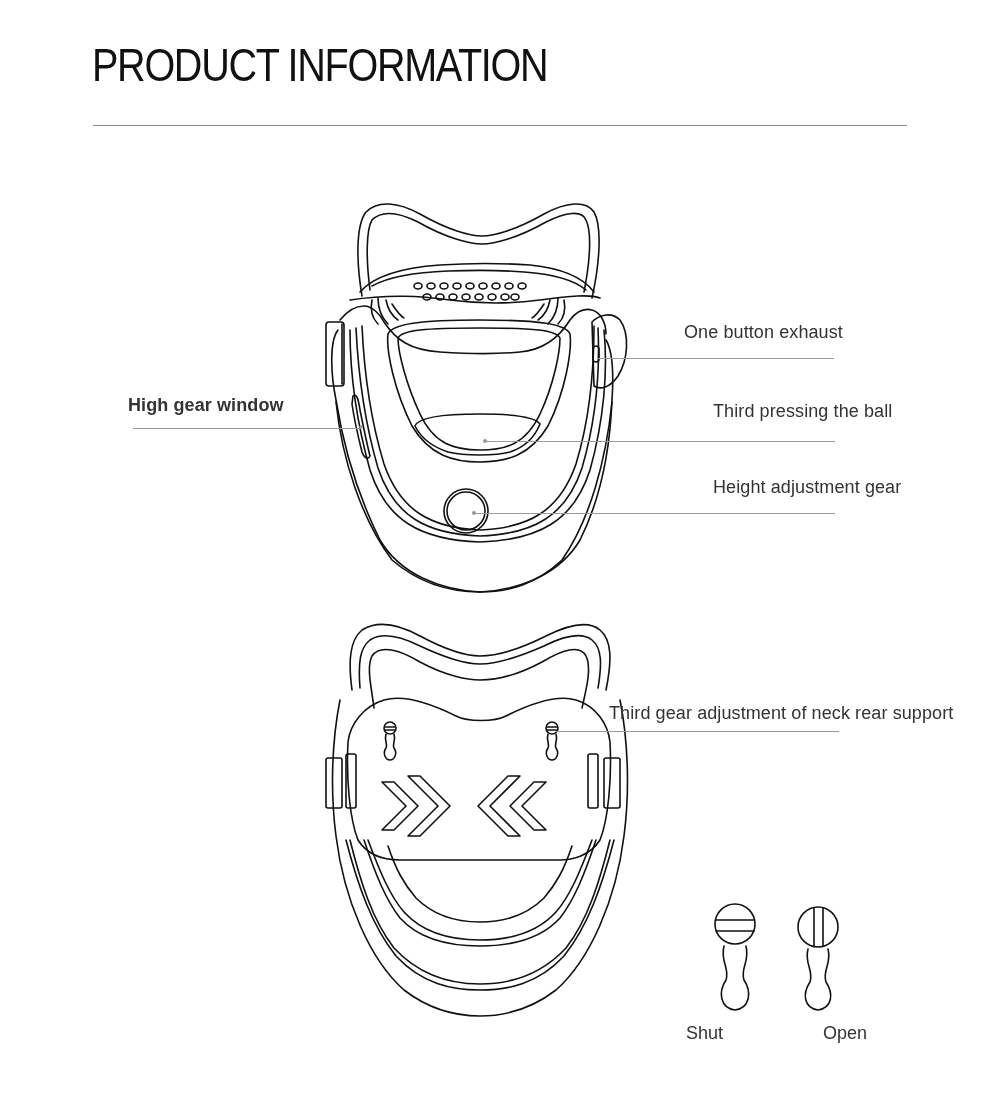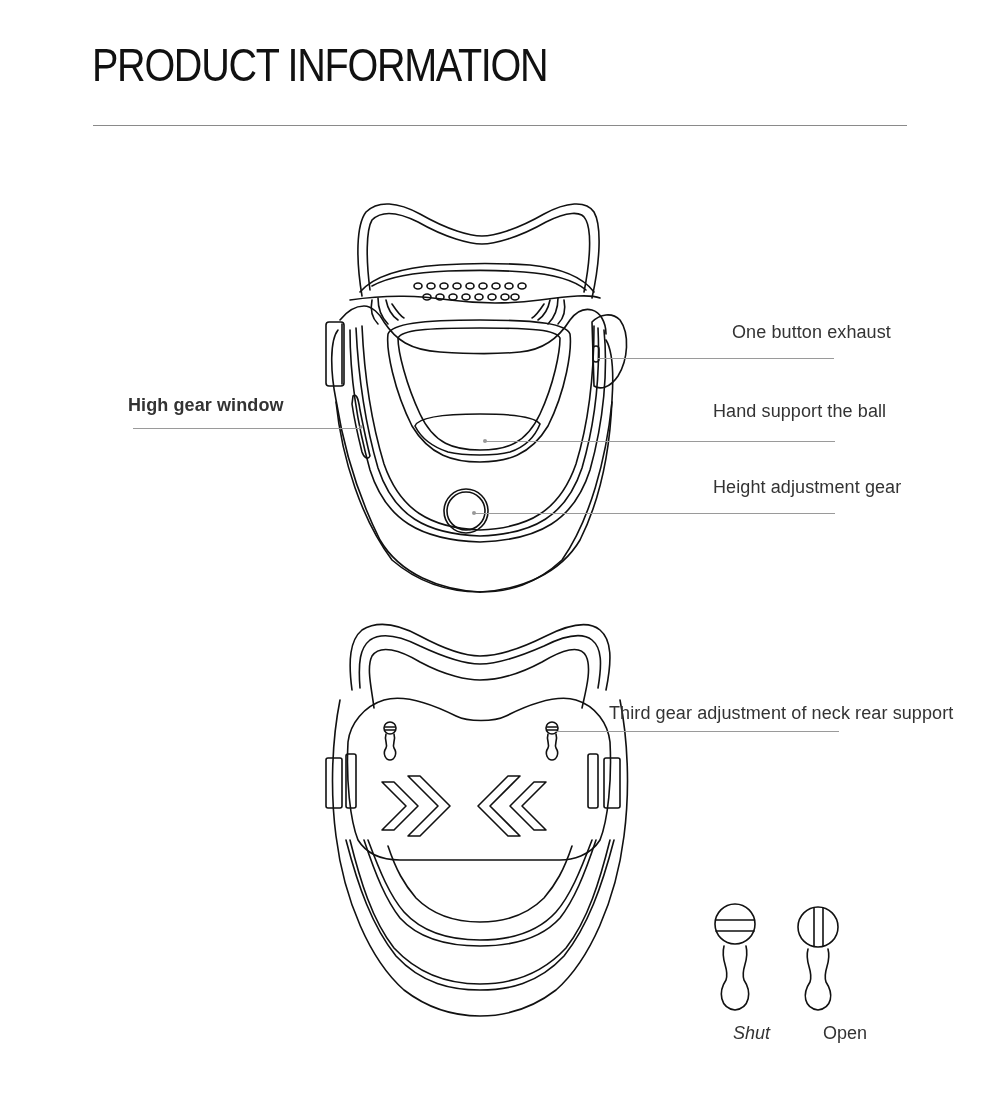--- a/index.html
+++ b/index.html
@@ -138,29 +138,29 @@
     <path d="M724,946 C720,962 730,968 726,980 C718,992 720,1008 735,1010 C750,1008 752,992 744,980 C740,968 750,962 746,946"></path>
   </g>
   <g>
     <circle cx="818" cy="927" r="20" stroke-width="2.2"></circle>
     <line x1="814" y1="908" x2="814" y2="946"></line>
     <line x1="823" y1="908" x2="823" y2="946"></line>
     <path d="M808,949 C804,964 814,970 810,982 C802,994 804,1008 818,1010 C832,1008 834,994 826,982 C822,970 832,964 828,949"></path>
   </g>
 </svg>
 
-<div class="label" style="left:732px; top:322px;">One button exhaust</div>
+<div class="label" style="left:684px; top:322px;">One button exhaust</div>
 <div class="leader" style="left:598px; top:358px; width:236px;"></div>
 
 <div class="label" style="left:128px; top:395px;font-weight:bold;">High gear window</div>
 <div class="leader" style="left:133px; top:428px; width:228px;"></div>
 
-<div class="label" style="left:713px; top:401px;">Hand support the ball</div>
+<div class="label" style="left:713px; top:401px;">Third pressing the ball</div>
 <div class="leader" style="left:485px; top:441px; width:350px;"></div>
 
 <div class="label" style="left:713px; top:477px;">Height adjustment gear</div>
 <div class="leader" style="left:474px; top:513px; width:361px;"></div>
 
 <div class="label" style="left:609px; top:703px;text-align:right;">Third gear adjustment of neck rear support</div>
 <div class="leader" style="left:556px; top:731px; width:283px;"></div>
 
-<div class="legend-label" style="left:733px; top:1023px;font-style:italic;">Shut</div>
+<div class="legend-label" style="left:686px; top:1023px;">Shut</div>
 <div class="legend-label" style="left:795px; top:1023px;margin-left:28px;">Open</div>
 
 </body></html>

